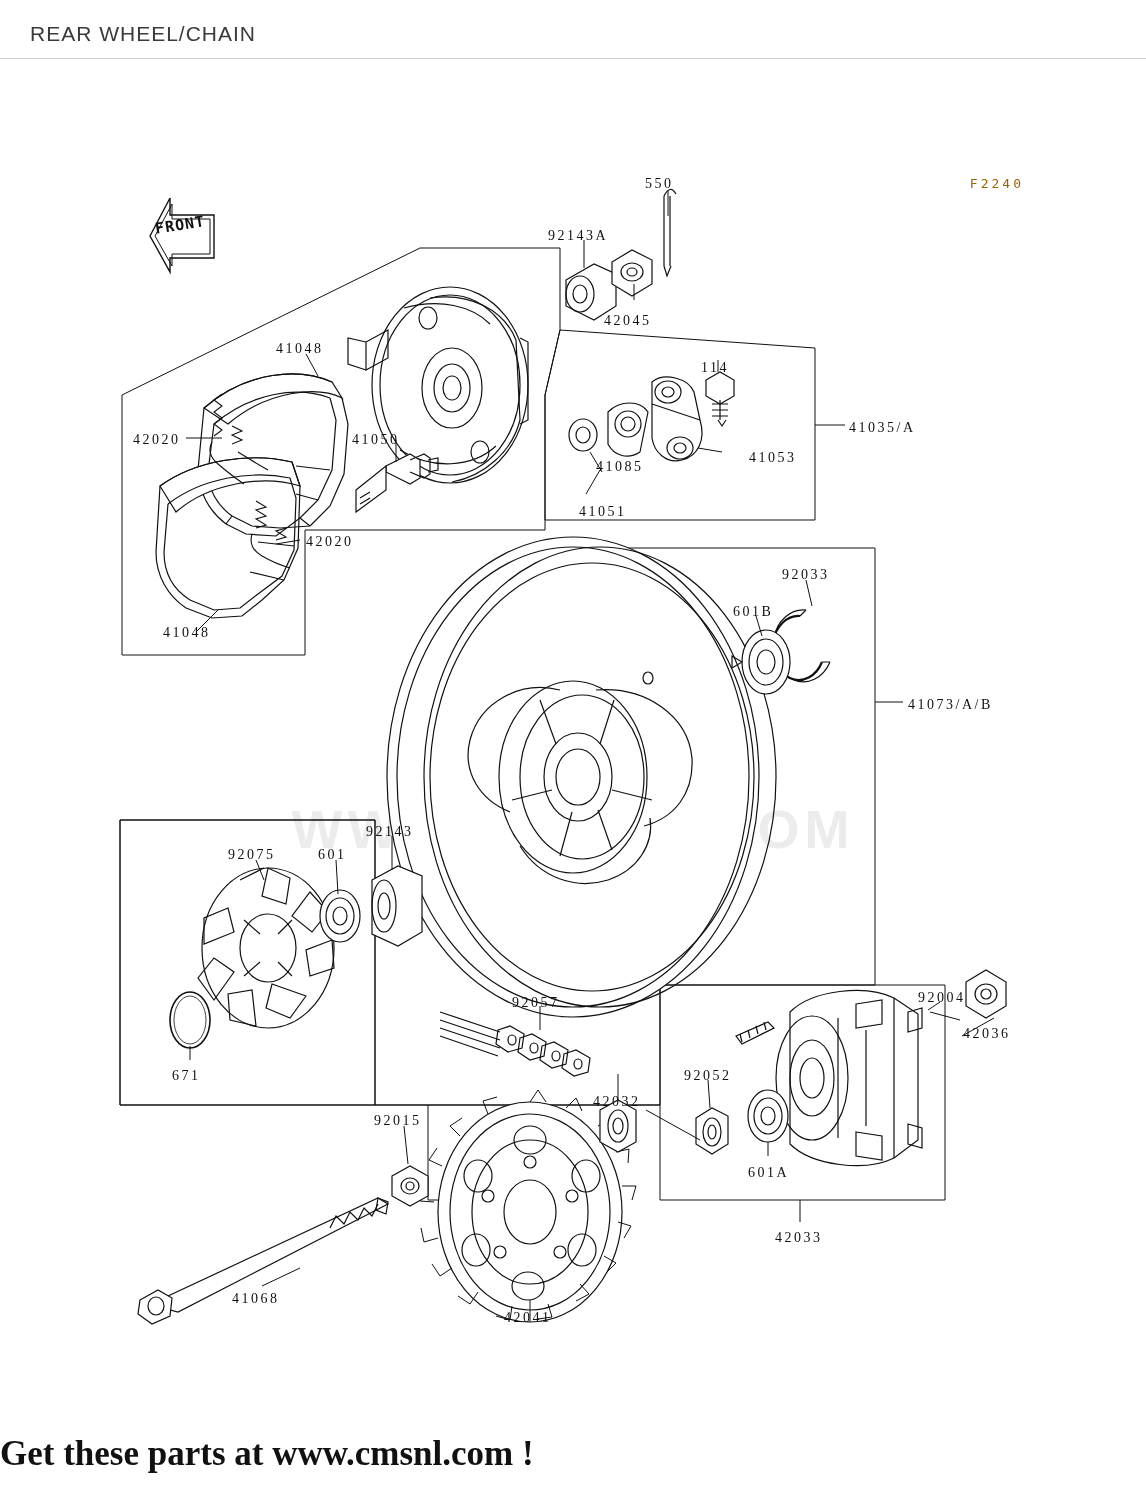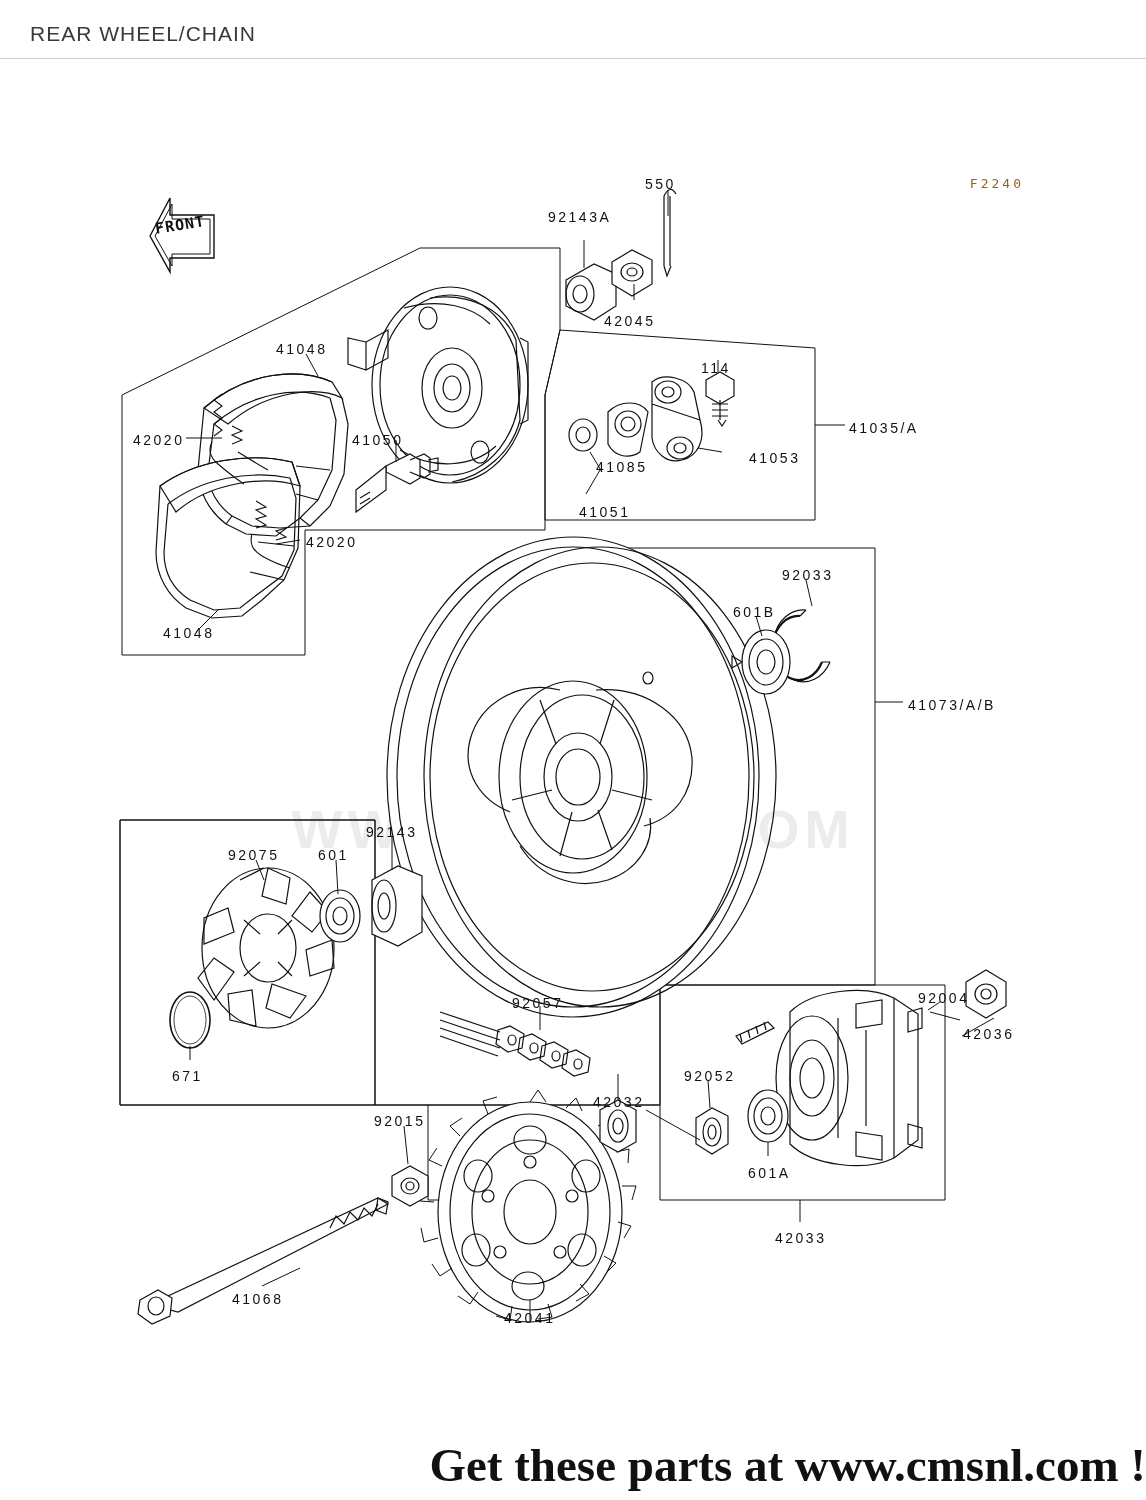--- a/index.html
+++ b/index.html
@@ -47,33 +47,33 @@
     width:120px;height:120px;border:14px solid #ececec;border-radius:50%;
   }
   .wm-text{
     position:relative;font-size:54px;letter-spacing:5px;color:#ececec;
     font-family:"Liberation Sans", sans-serif;font-weight:bold;
     margin-top:118px;
   }
 
   
   .footer{
-    position:absolute;left:0;bottom:8px;width:1146px;text-align:right;
-    font-size:47px;font-family:"Liberation Serif", serif;font-weight:bold;
+    position:absolute;left:0;bottom:26px;width:1146px;text-align:left;
+    font-size:35px;font-family:"Liberation Serif", serif;font-weight:bold;
     color:#111;letter-spacing:0px;
   }
 
   
   svg.art{position:absolute;left:0;top:0;width:1146px;height:1500px;}
   svg.art *{vector-effect:non-scaling-stroke;}
 
   
   .lbl{
     position:absolute;
-    font-family:Liberation Sans, sans-serif;
+    font-family:Liberation Serif, serif;
     font-size:14px;letter-spacing:2.5px;color:#111;
     white-space:nowrap;
   }
   .front-badge{
     position:absolute;left:143px;top:196px;width:78px;height:70px;
   }
   .front-badge .txt{
     position:absolute;left:12px;top:20px;
     font-family:"DejaVu Sans Mono", monospace;
     font-size:15px;font-weight:bold;letter-spacing:1px;color:#111;
@@ -429,21 +429,21 @@
 
     </g>
   </svg>
 
   <div class="front-badge">
     <div class="txt">FRONT</div>
   </div>
 
   <div id="labels">
       <div class="lbl" style="left: 645px; top: 176px;">550</div>
-      <div class="lbl" style="left: 548px; top: 209px;">92143A</div>
+      <div class="lbl" style="left: 548px; top: 228px;">92143A</div>
       <div class="lbl" style="left: 604px; top: 313px;">42045</div>
       <div class="lbl" style="left: 276px; top: 341px;">41048</div>
       <div class="lbl" style="left: 701px; top: 360px;">114</div>
       <div class="lbl" style="left: 133px; top: 432px;">42020</div>
       <div class="lbl" style="left: 352px; top: 432px;">41050</div>
       <div class="lbl" style="left: 849px; top: 420px;">41035/A</div>
       <div class="lbl" style="left: 596px; top: 459px;">41085</div>
       <div class="lbl" style="left: 749px; top: 450px;">41053</div>
       <div class="lbl" style="left: 559px; top: 504px; margin-left: 20px;">41051</div>
       <div class="lbl" style="left: 306px; top: 534px;">42020</div>

